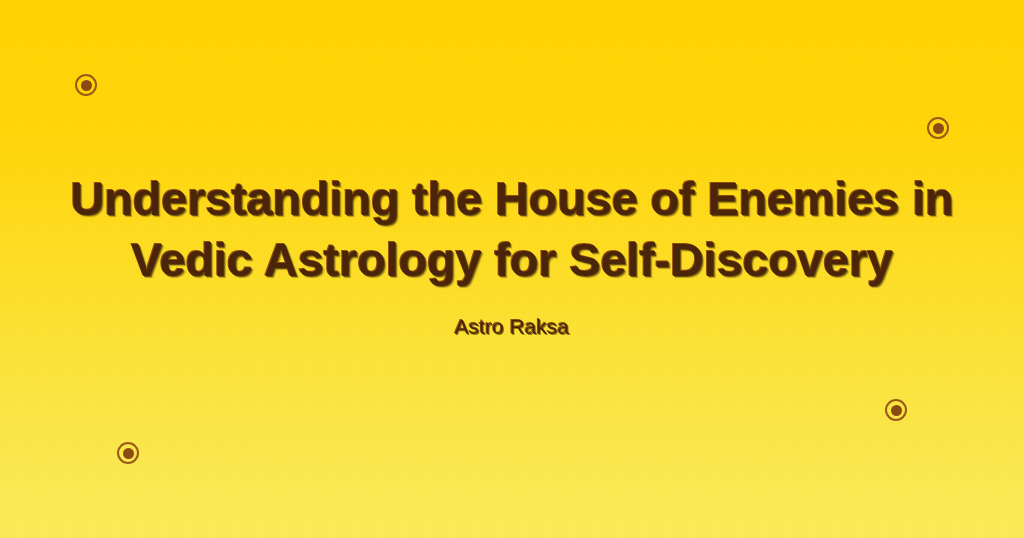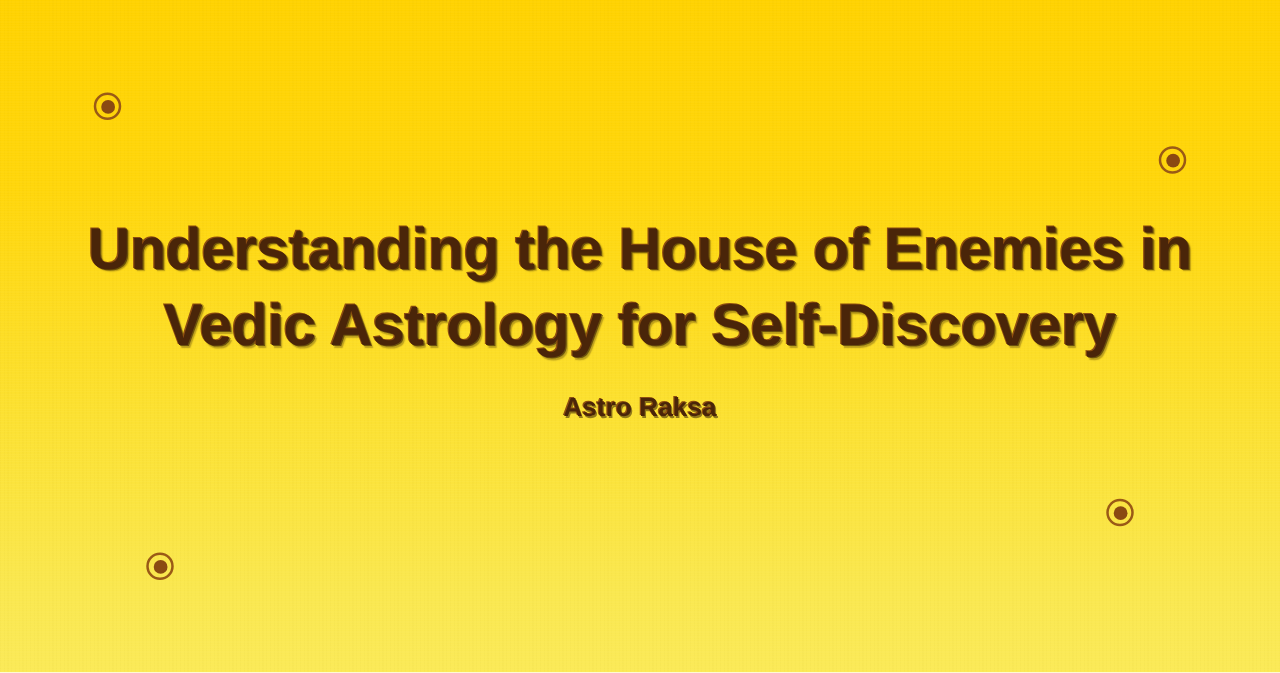--- a/index.html
+++ b/index.html
@@ -79,21 +79,21 @@
        1px  1px 0 rgba(40,18,2,0.55),
        2px  2px 1px rgba(40,18,2,0.30);
     white-space: pre-line;
   }
 
   .subtitle {
     margin: 0;
     padding-top: 24px;
     font-family: "Liberation Sans", sans-serif;
     font-size: 21px;
-    font-weight: bold;
+    font-weight: normal;
     line-height: 26px;
     color: #4A2509;
     text-shadow:
       -1px -1px 0 #8E4E10,
        1px  1px 0 rgba(40,18,2,0.50);
   }
 </style>
 </head>
 <body>
 

